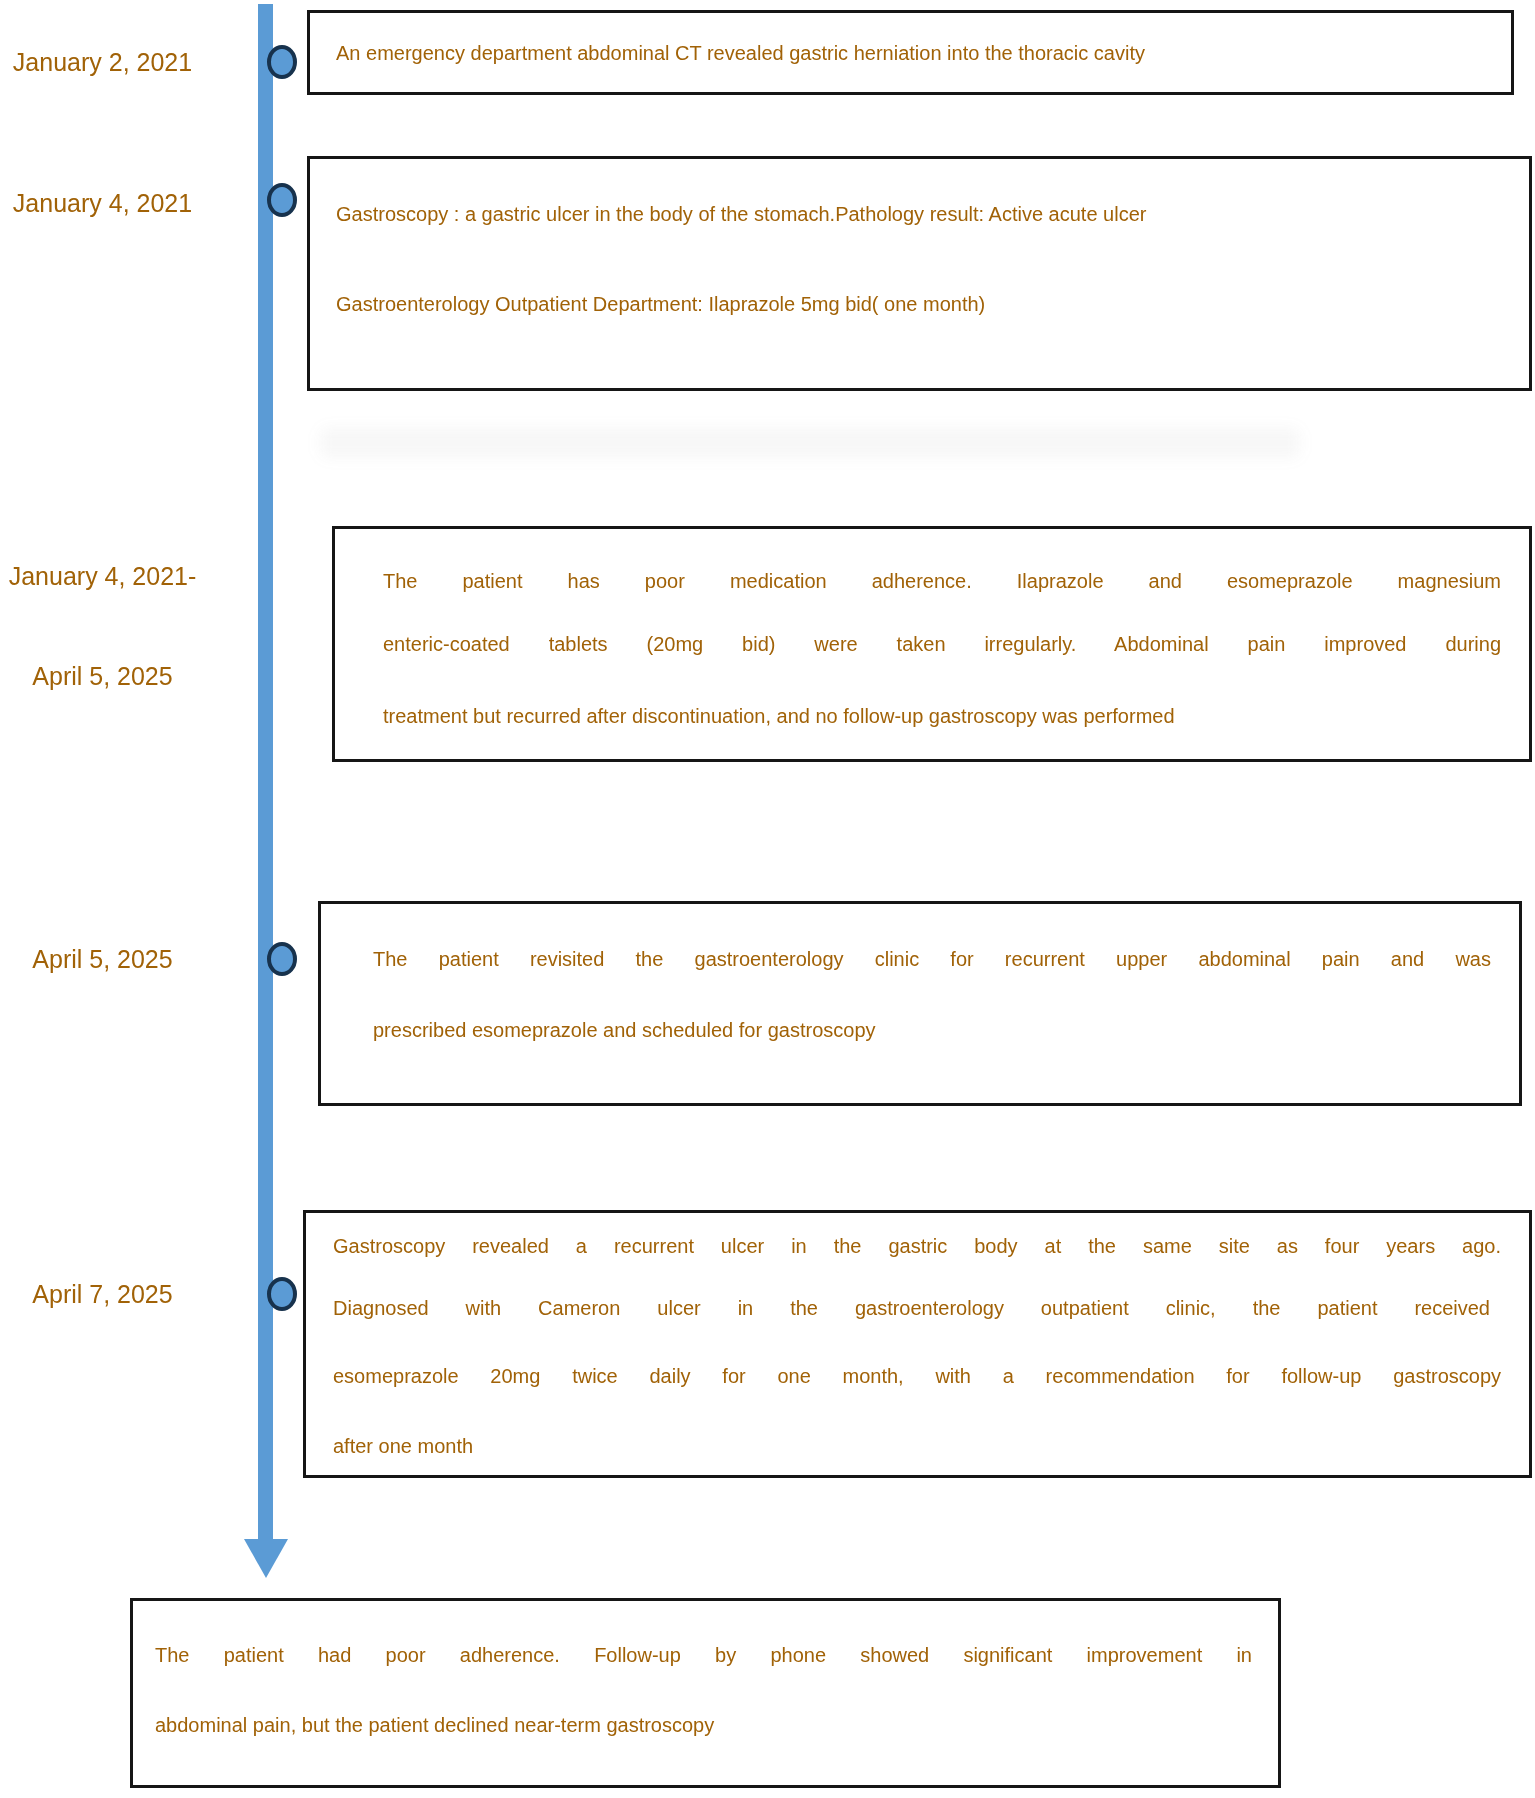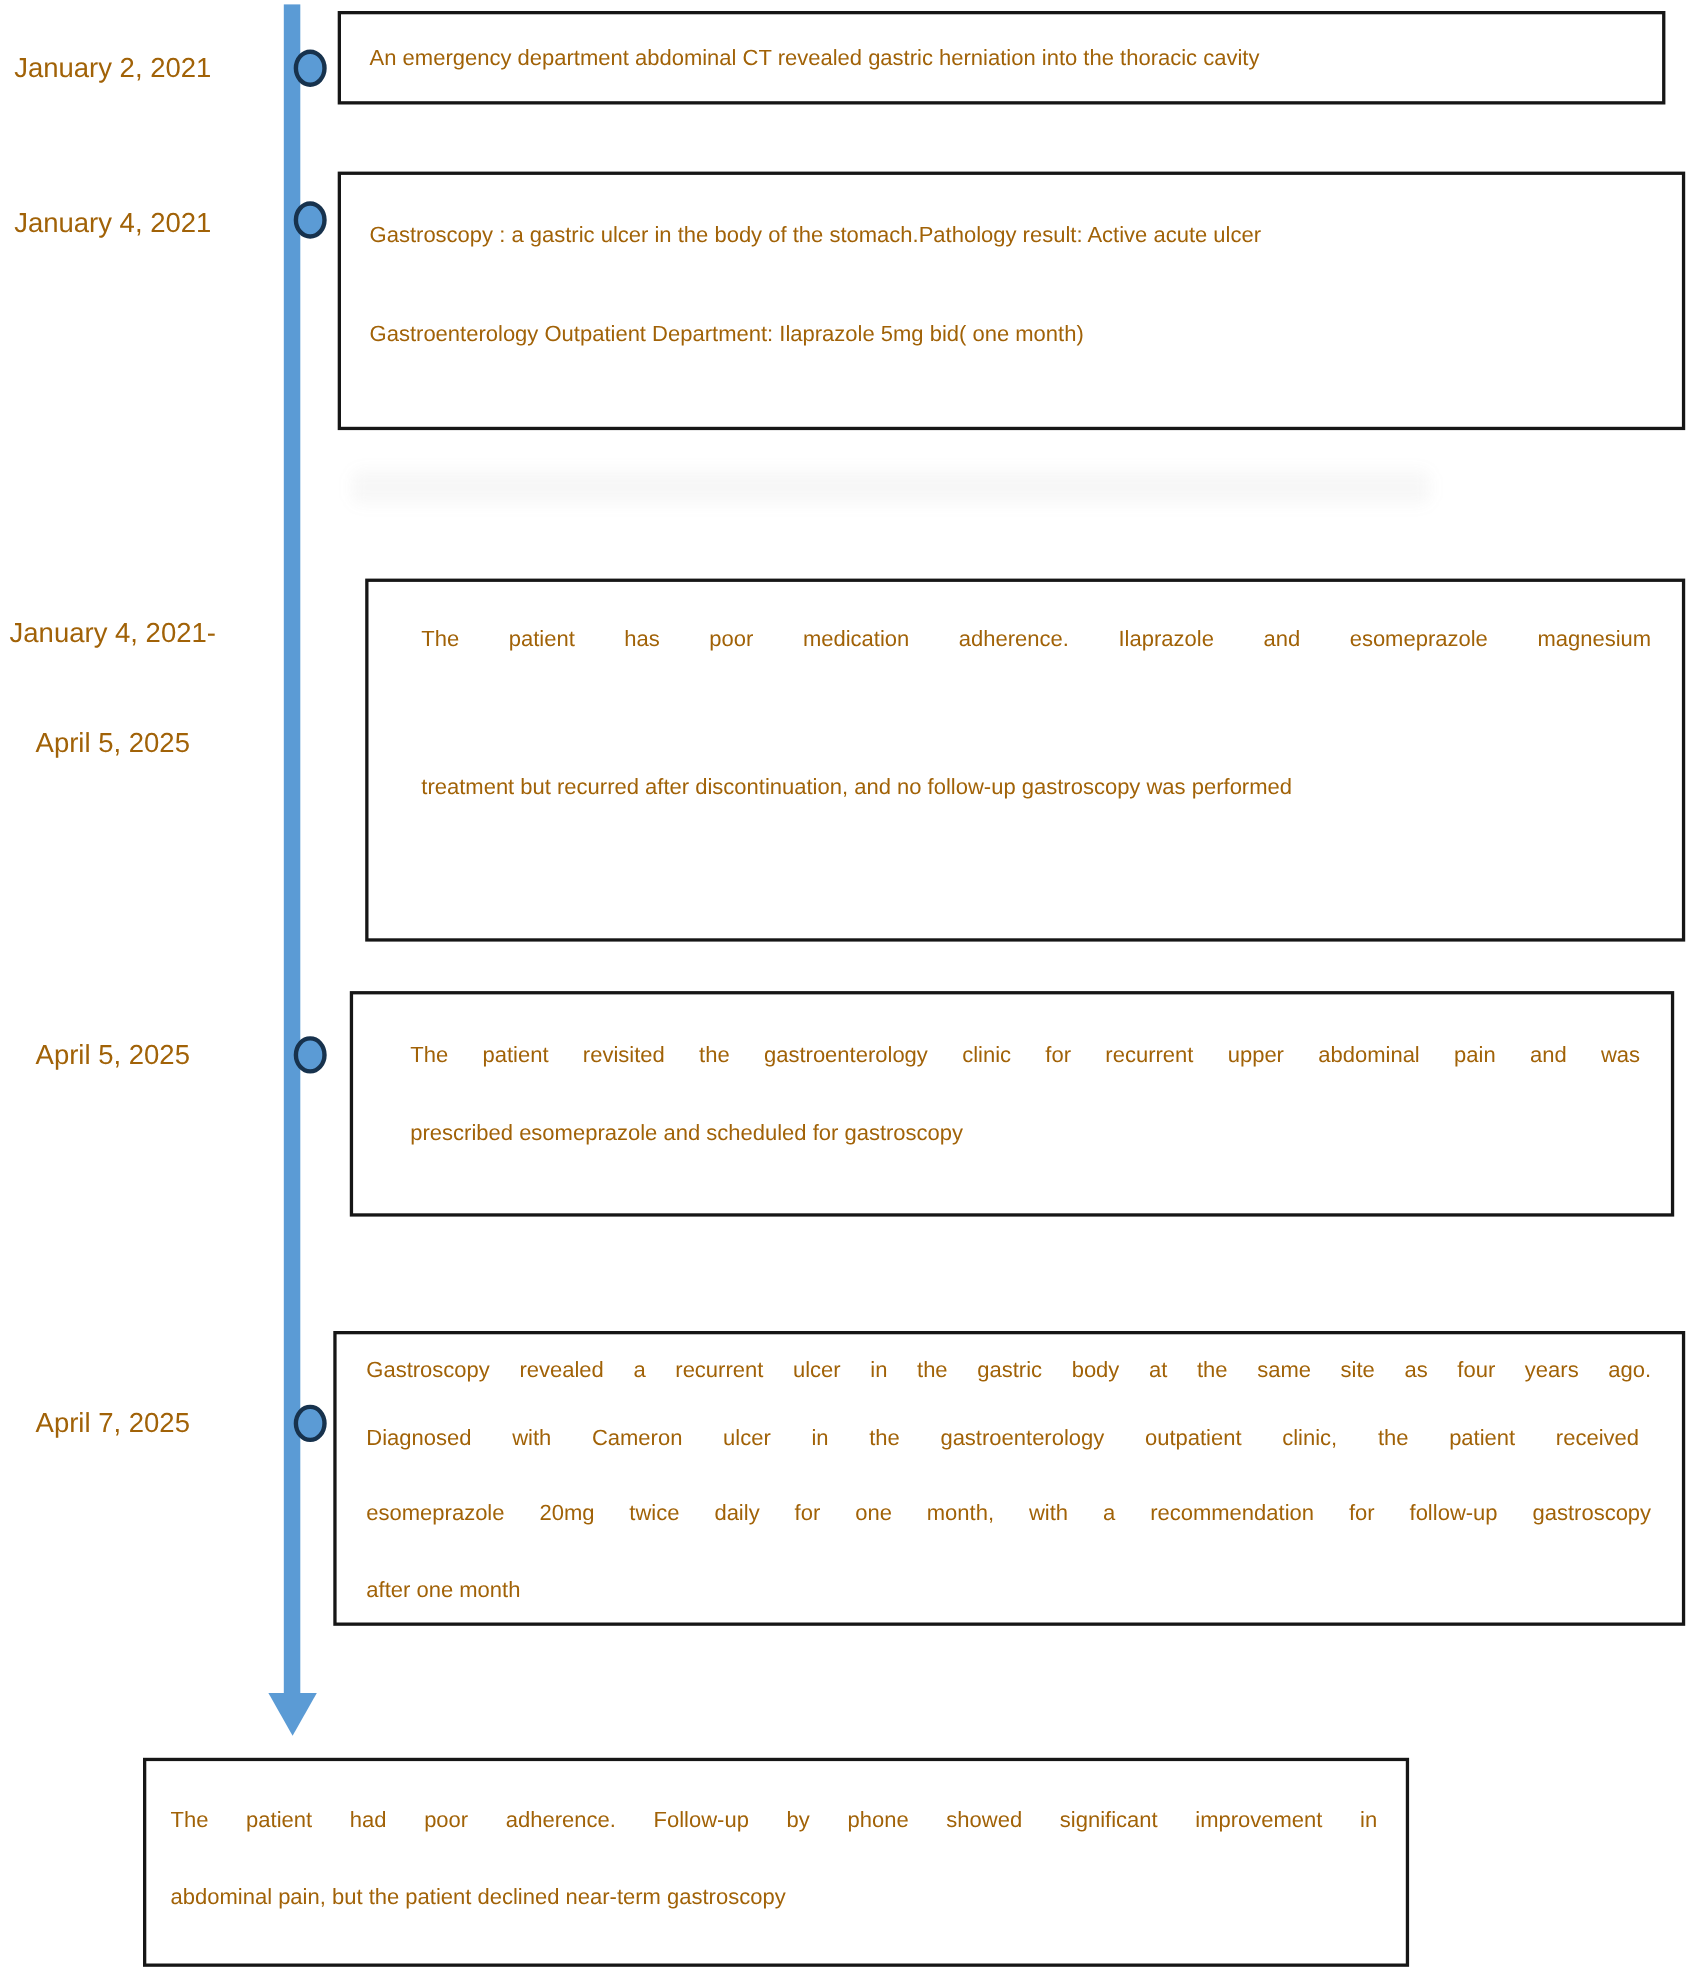--- a/index.html
+++ b/index.html
@@ -69,22 +69,23 @@
 
   <div class="box" style="left:307px; top:10px; width:1207px; height:85px;">
     <div class="line" style="left:26px; right:20px; top:25px;">An emergency department abdominal CT revealed gastric herniation into the thoracic cavity</div>
   </div>
 
   <div class="box" style="left:307px; top:156px; width:1225px; height:235px;">
     <div class="line" style="left:26px; right:20px; top:40px;">Gastroscopy : a gastric ulcer in the body of the stomach.Pathology result: Active acute ulcer</div>
     <div class="line" style="left:26px; right:20px; top:130px;">Gastroenterology Outpatient Department: Ilaprazole 5mg bid( one month)</div>
   </div>
 
-  <div class="box" style="left:332px; top:526px; width:1200px; height:330px;">
+  <div class="box" style="left:332px; top:526px; width:1200px; height:236px;">
     <div class="line just" style="left:48px; right:28px; top:37px;">The patient has poor medication adherence. Ilaprazole and esomeprazole magnesium</div>
+    <div class="line just" style="left:48px; right:28px; top:100px;">enteric-coated tablets (20mg bid) were taken irregularly. Abdominal pain improved during</div>
     <div class="line" style="left:48px; right:28px; top:172px;">treatment but recurred after discontinuation, and no follow-up gastroscopy was performed</div>
   </div>
 
   <div class="box" style="left:318px; top:901px; width:1204px; height:205px;">
     <div class="line just" style="left:52px; right:28px; top:40px;">The patient revisited the gastroenterology clinic for recurrent upper abdominal pain and was</div>
     <div class="line" style="left:52px; right:28px; top:111px;">prescribed esomeprazole and scheduled for gastroscopy</div>
   </div>
 
   <div class="box" style="left:303px; top:1210px; width:1229px; height:268px;">
     <div class="line just" style="left:27px; right:28px; top:18px;">Gastroscopy revealed a recurrent ulcer in the gastric body at the same site as four years ago.</div>

